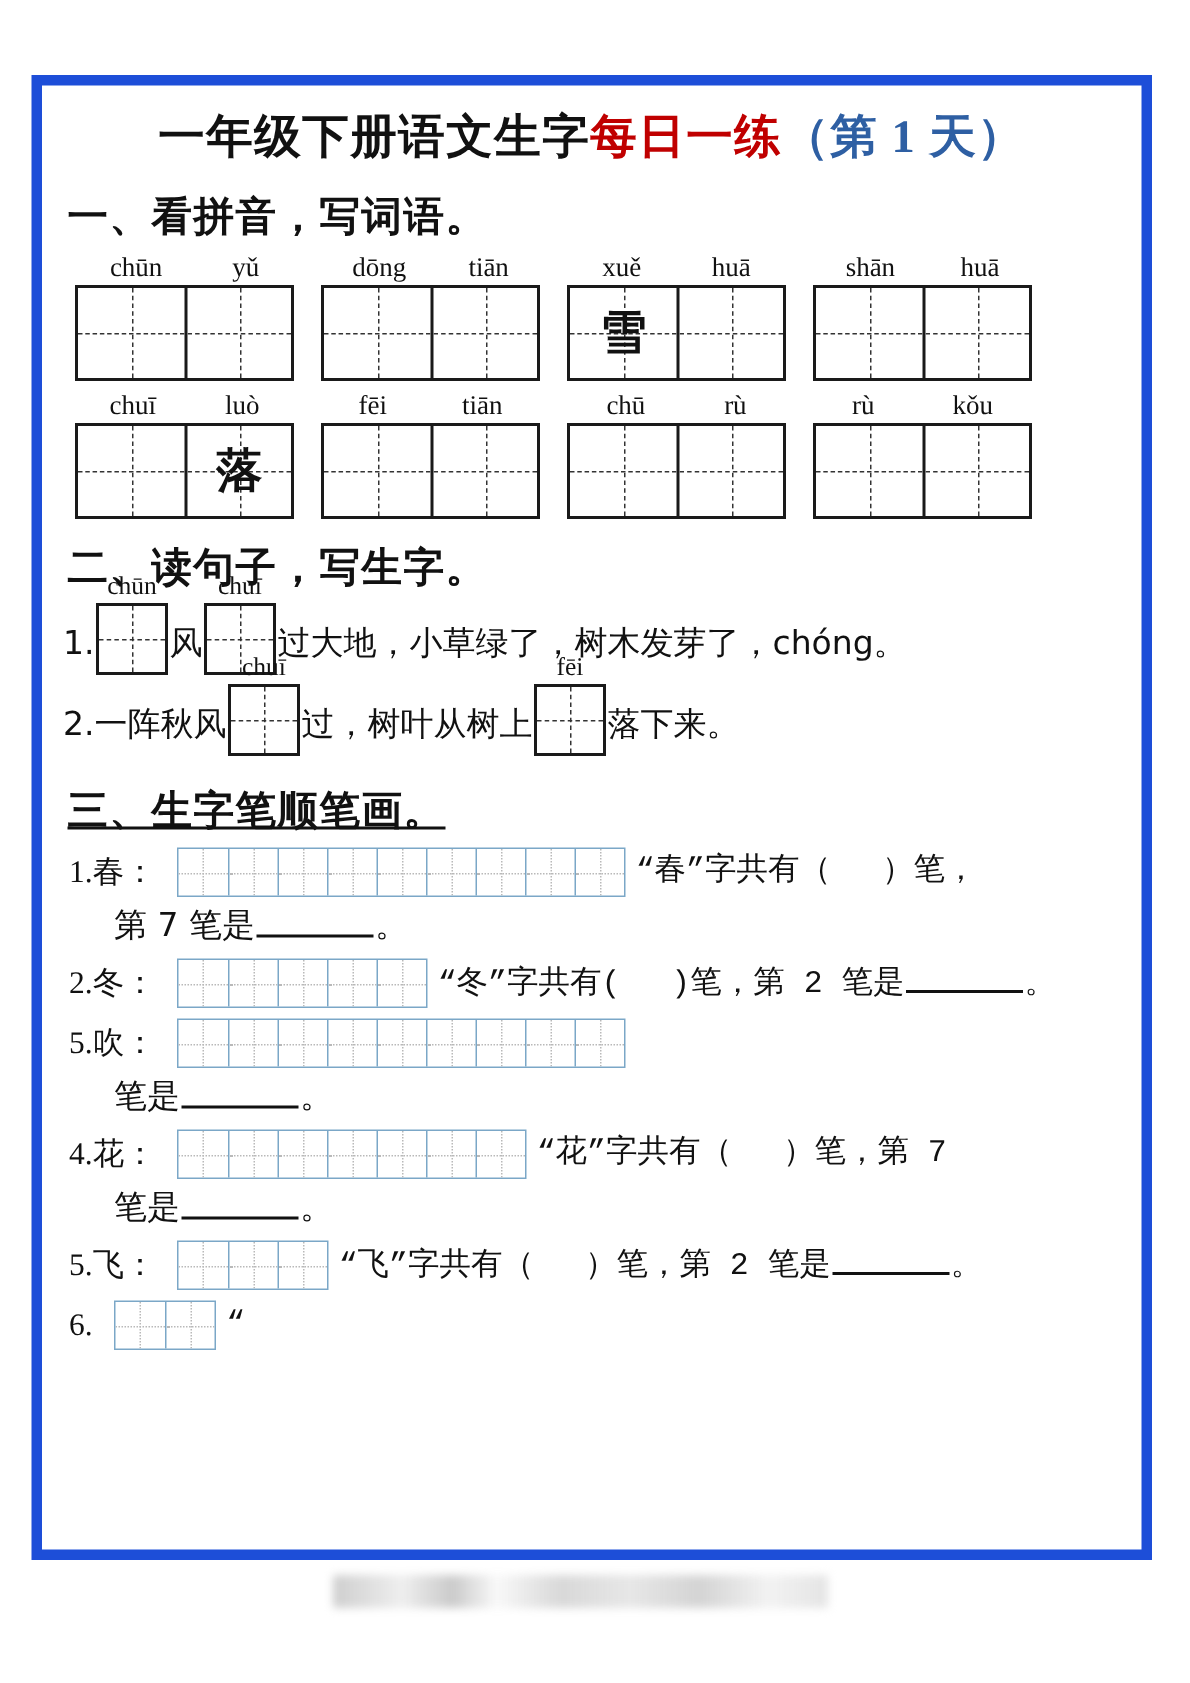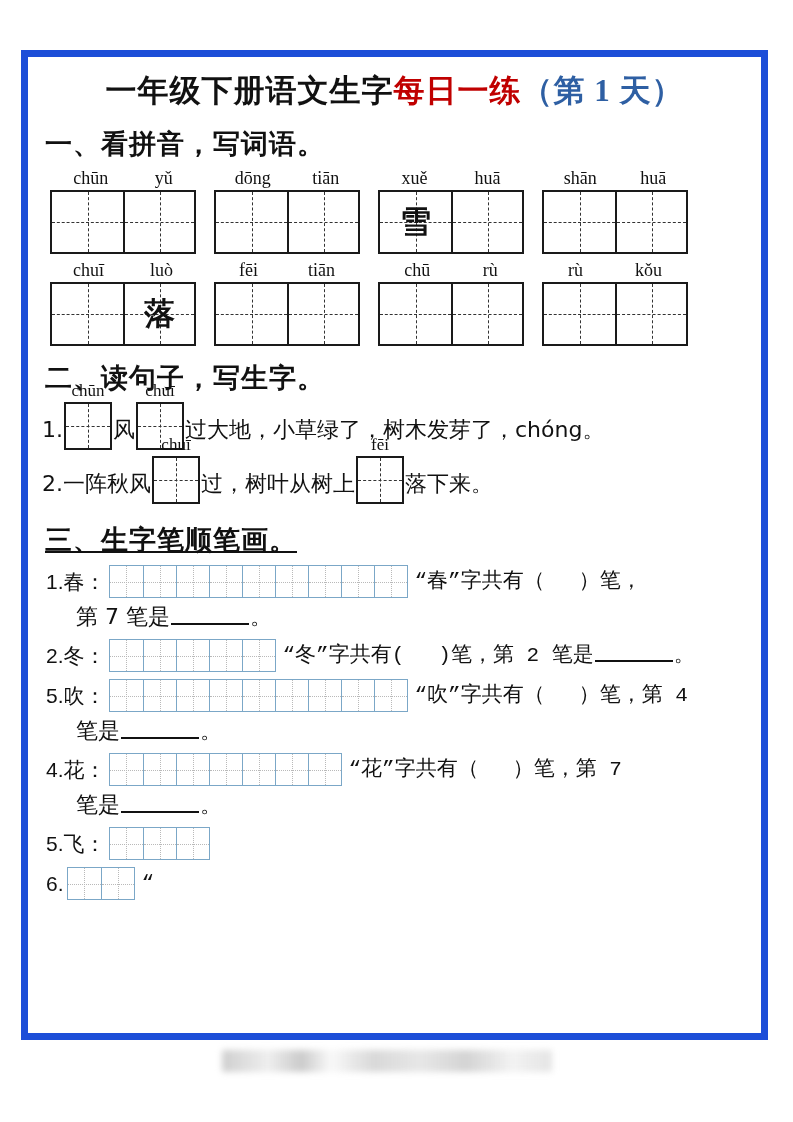--- a/index.html
+++ b/index.html
@@ -155,23 +155,23 @@
   
   .s3-line {
     font-size: 21px;
     margin: 7px 0 0 18px;
     display: flex;
     align-items: center;
     white-space: nowrap;
     line-height: 1.1;
   }
   .s3-line .lbl {
-    font-family: Liberation Sans, sans-serif;
+    font-family: Liberation Serif, serif;
     font-size: 21px;
-    margin-right: 3px;
+    margin-right: 14px;
   }
   .s3-line .tail {
     font-family: Liberation Mono, monospace;
     font-size: 21px;
     margin-left: 7px;
   }
   .s3-cont {
     font-family: "DejaVu Sans", "Liberation Sans", sans-serif;
     font-size: 22px;
     margin: 4px 0 0 48px;
@@ -346,21 +346,20 @@
             <div class="cell"></div>
             <div class="cell"></div>
             <div class="cell"></div>
             <div class="cell"></div>
             <div class="cell"></div>
             <div class="cell"></div>
             <div class="cell"></div>
             <div class="cell"></div>
             <div class="cell"></div>
           </div>
-          <span class="tail"><span>“吹”字共有（</span><span class="paren-gap"></span><span>）笔，第 4</span></span>
         </div>
         <div class="s3-cont"><span>笔是</span><span class="blank"></span><span>。</span></div>
         <div class="s3-line">
           <span class="lbl">4.花：</span>
           <div class="bzg">
             <div class="cell"></div>
             <div class="cell"></div>
             <div class="cell"></div>
             <div class="cell"></div>
             <div class="cell"></div>
@@ -370,20 +369,21 @@
           <span class="tail"><span>“花”字共有（</span><span class="paren-gap"></span><span>）笔，第 7</span></span>
         </div>
         <div class="s3-cont"><span>笔是</span><span class="blank"></span><span>。</span></div>
         <div class="s3-line">
           <span class="lbl">5.飞：</span>
           <div class="bzg">
             <div class="cell"></div>
             <div class="cell"></div>
             <div class="cell"></div>
           </div>
+          <span class="tail"><span>“飞”字共有（</span><span class="paren-gap"></span><span>）笔，第 2 笔是</span><span class="blank"></span><span>。</span></span>
         </div>
         <div class="s3-line">
           <span class="lbl">6.</span>
           <div class="bzg">
             <div class="cell"></div>
             <div class="cell"></div>
           </div>
           <span class="tail"><span>“</span></span>
         </div>
       </div>

